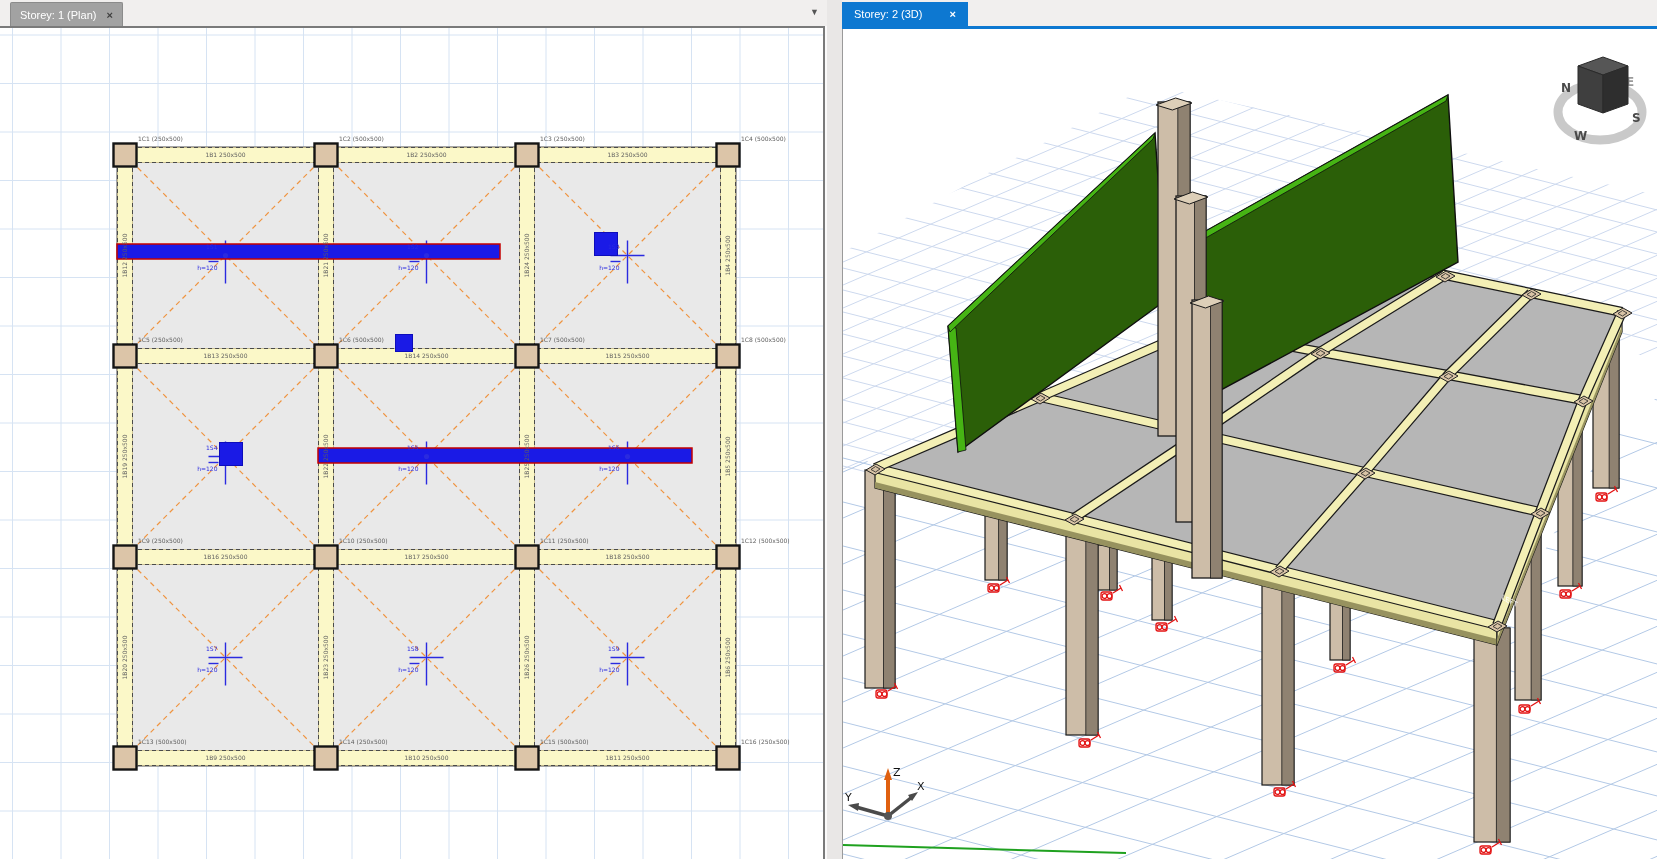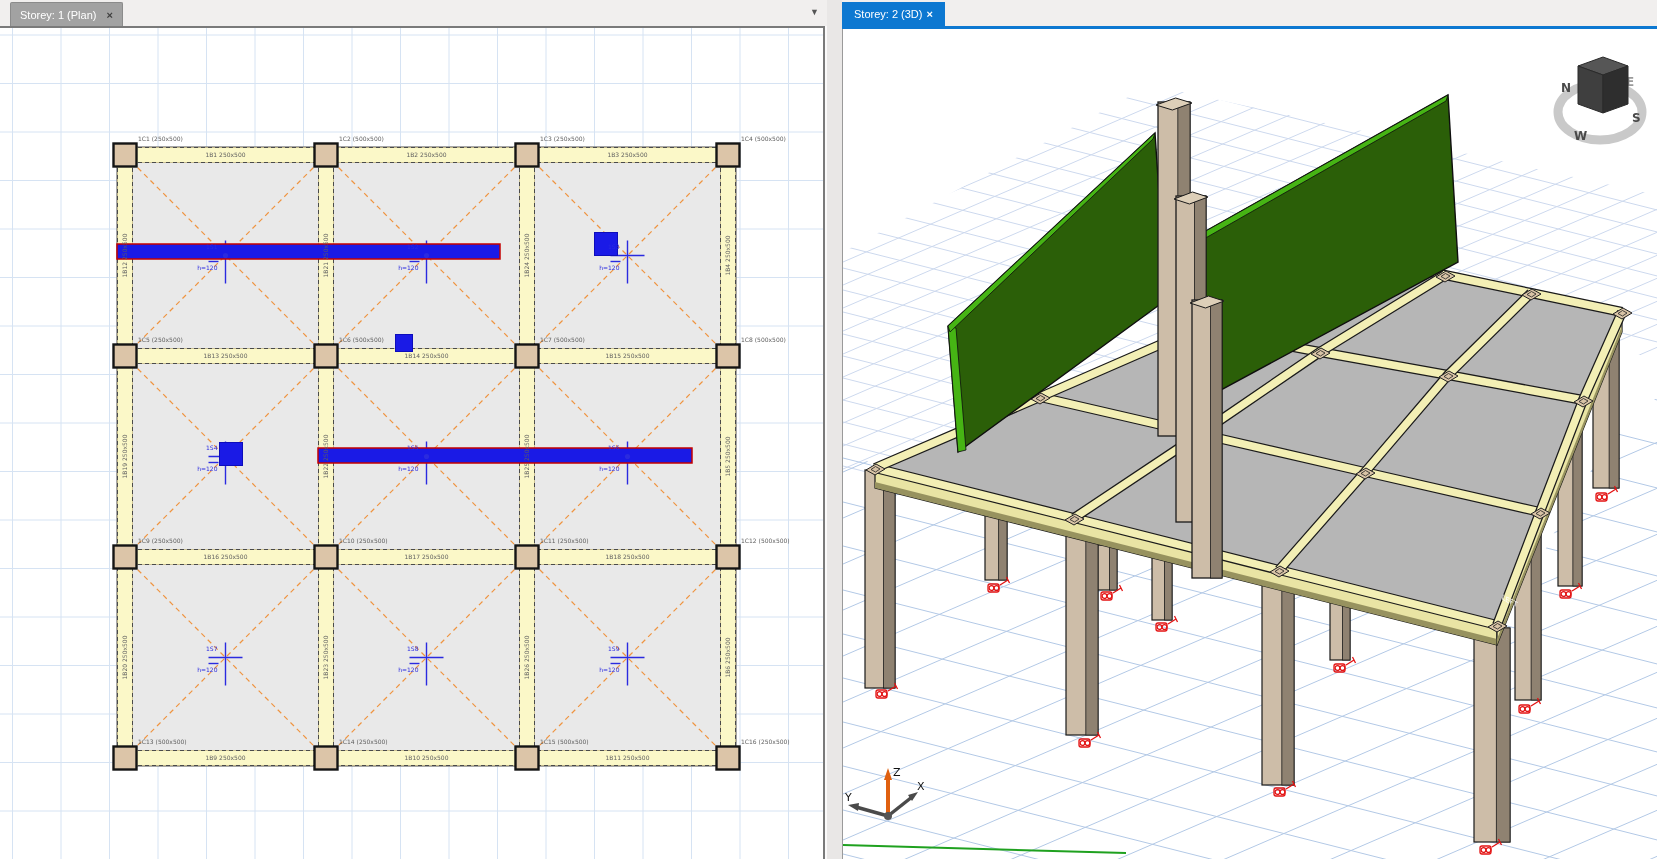--- a/index.html
+++ b/index.html
@@ -14,21 +14,21 @@
   .tab-gray .close{color:#3f3f3f;font-weight:bold;font-size:11px;}
   .dropdown{position:absolute;right:8px;top:8px;font-size:9px;color:#555;line-height:1;}
   .viewport-left{position:absolute;left:0;top:26px;width:825px;height:833px;background:#fff;
     border-top:2px solid #7a7a7a;border-right:2px solid #7a7a7a;box-sizing:border-box;}
   .viewport-left svg{display:block;}
   
   .divider{position:absolute;left:827px;top:0;width:15px;height:859px;background:#e9e7e6;}
   
   .pane-right{position:absolute;left:842px;top:0;width:815px;height:859px;background:#fff;}
   .tab-blue{position:absolute;left:0;top:2px;height:24px;background:#0d78d1;
-    color:#fff;font-size:11px;display:flex;align-items:center;padding:0 12px;gap:4px;cursor:default;}
+    color:#fff;font-size:11px;display:flex;align-items:center;padding:0 12px;gap:27px;cursor:default;}
   .tab-blue .close{color:#fff;font-weight:bold;font-size:11px;}
   .blue-strip{position:absolute;left:0;top:26px;right:0;height:3px;background:#0d78d1;}
   .viewport-right{position:absolute;left:0;top:29px;width:815px;height:830px;background:#fff;
     border-left:1px solid #9a9a9a;box-sizing:border-box;}
 </style>
 </head>
 <body>
 
 <div class="app">
 

